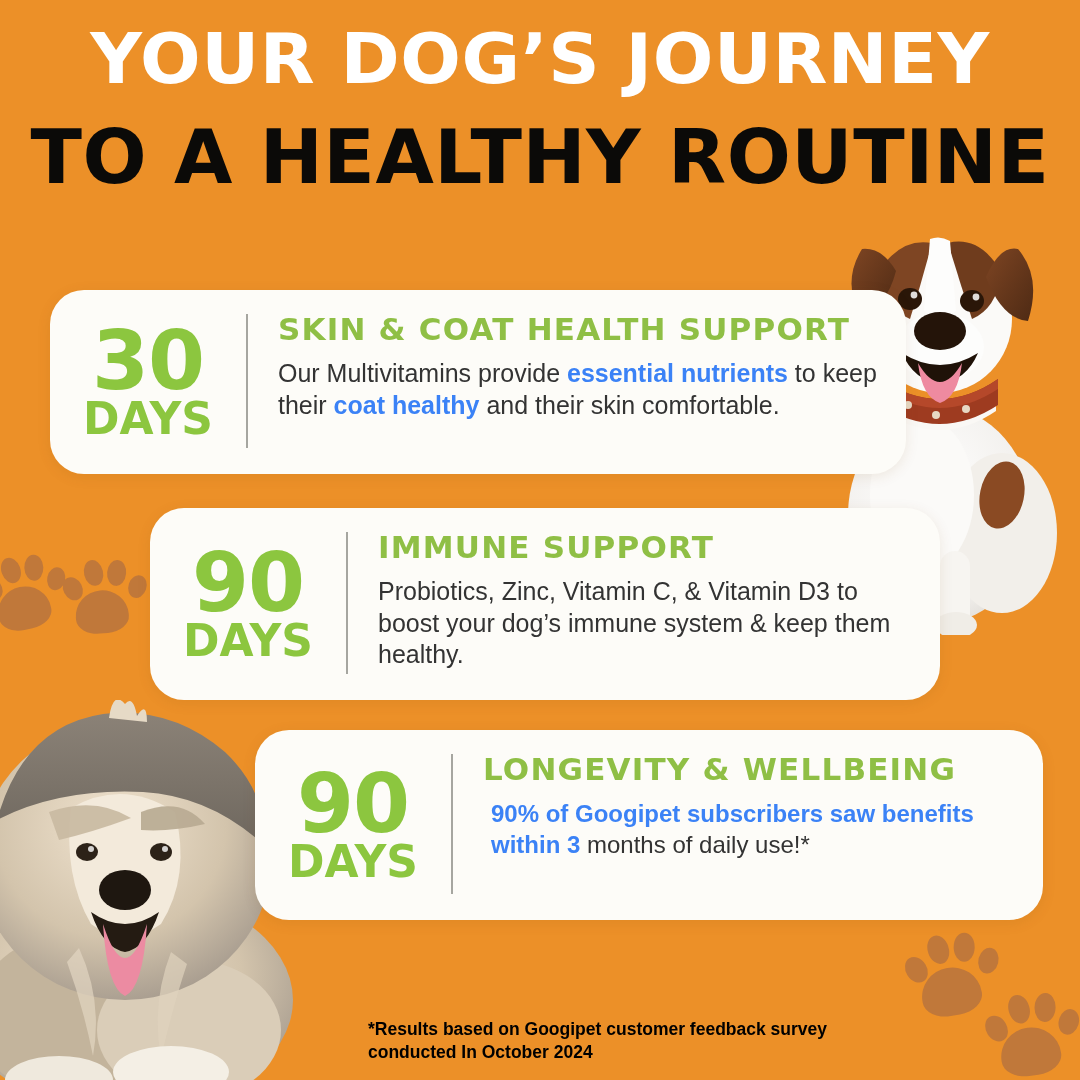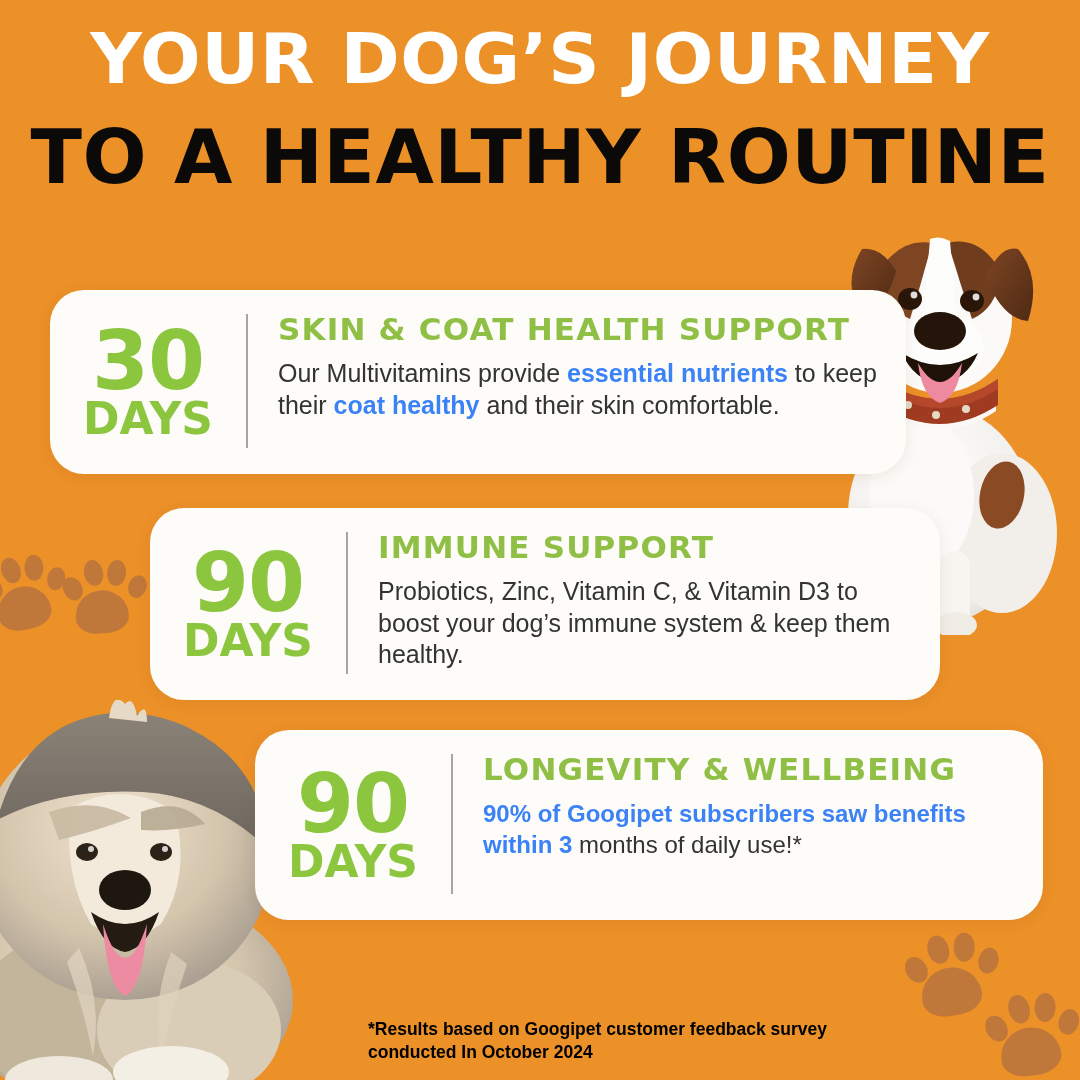--- a/index.html
+++ b/index.html
@@ -140,21 +140,21 @@
   .card-text {
     margin-top: 13px;
     font-family: "Liberation Sans", sans-serif;
     font-size: 25px;
     line-height: 1.26;
     color: #333333;
   }
   .card-text b { font-weight: 700; color: #3b82f6; }
 
   
-  #card-90 .card-text { font-size: 24px; line-height: 1.3; }
+  #card-90 .card-text { font-size: 24px; line-height: 1.3; margin-left: 8px; }
 
   
   #footnote {
     position: absolute;
     left: 368px;
     top: 1018px;
     width: 560px;
     font-family: "Liberation Sans", sans-serif;
     font-size: 17.5px;
     font-weight: 700;

